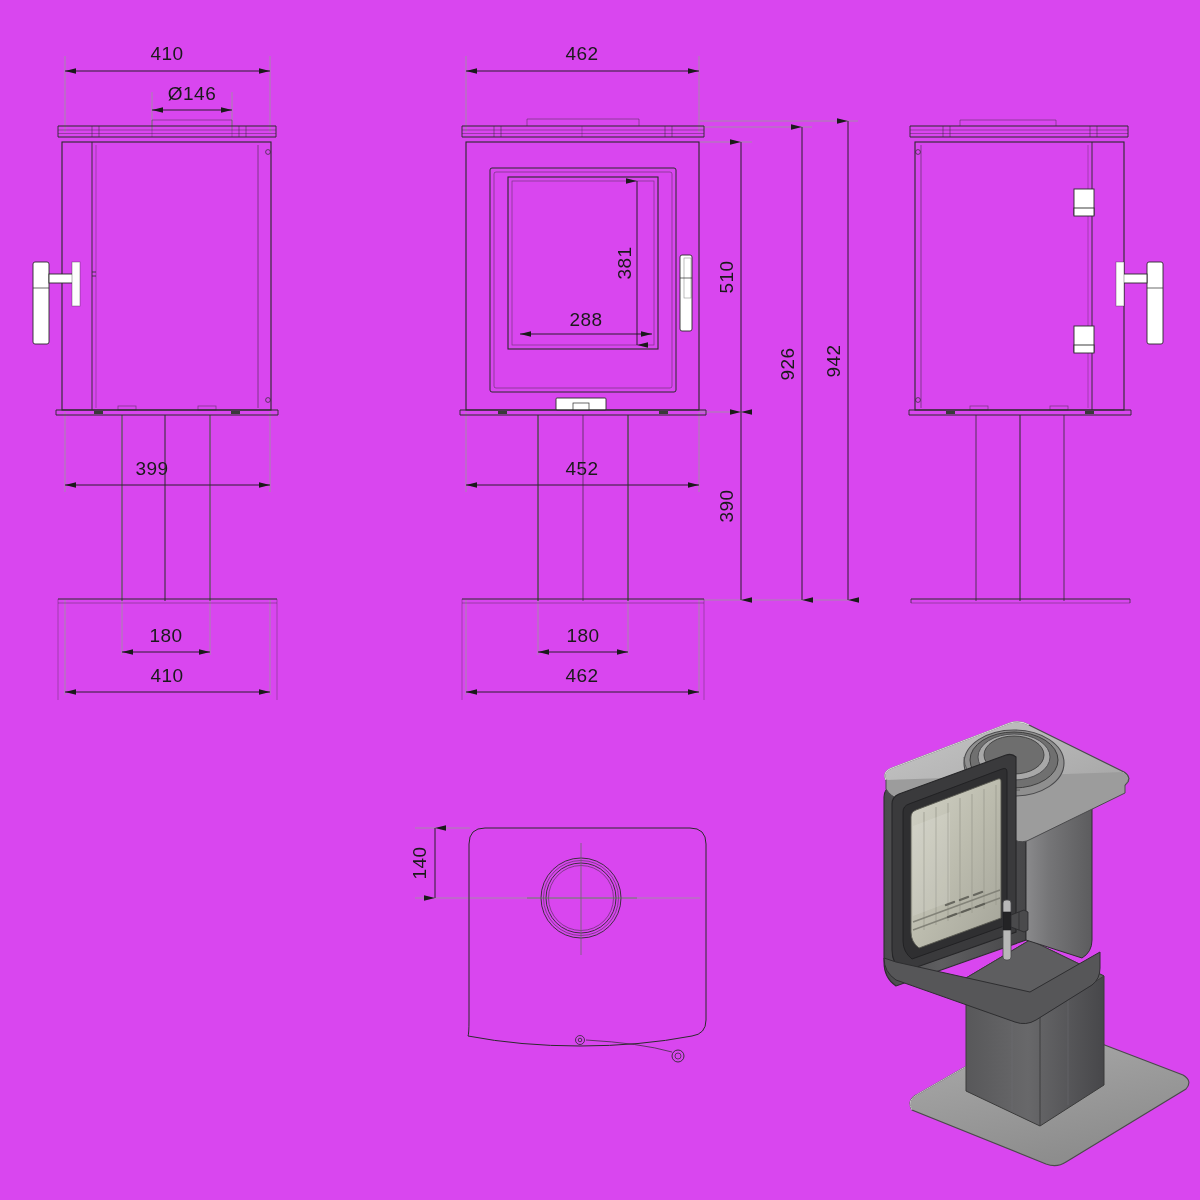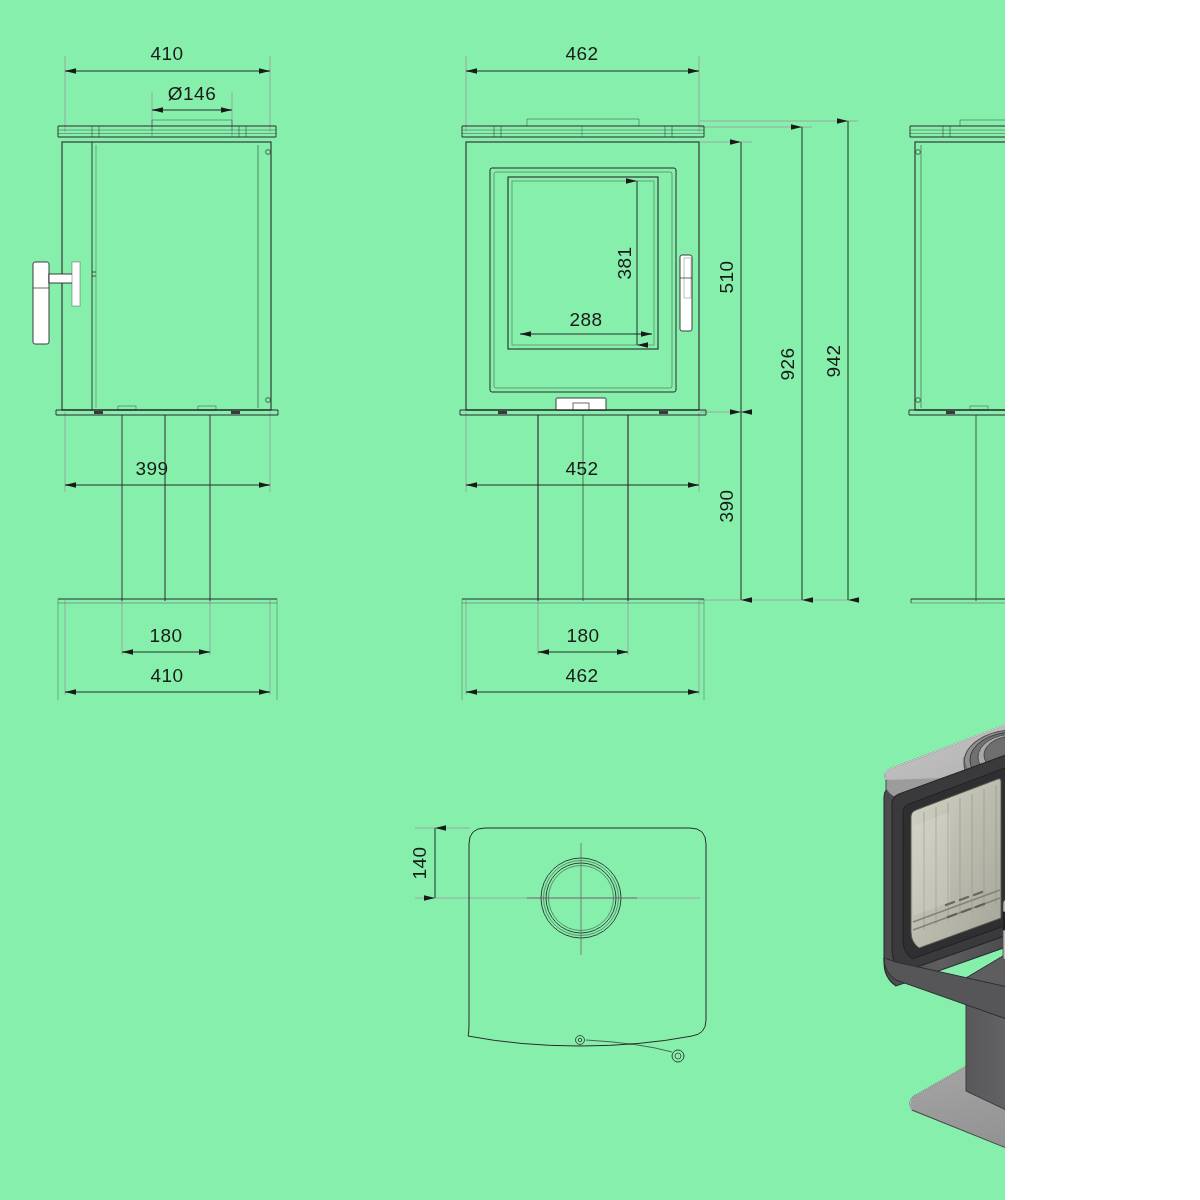--- a/index.html
+++ b/index.html
@@ -5,22 +5,22 @@
 <style>
   * { box-sizing: border-box; }
   html, body {
     margin: 0; padding: 0;
     width: 1200px; height: 1200px;
     background: #ffffff;
     font-family: "Liberation Sans", sans-serif;
   }
   #sheet {
     position: relative;
-    width: 1005px; height: 1200px;
-    background: #86efac;
+    width: 1200px; height: 1200px;
+    background: #d946ef;
     overflow: hidden;
   }
   svg.drawing {
     position: absolute; top: 0; left: 0;
     width: 1200px; height: 1200px;
   }
   .dimtext {
     font-family: "Liberation Sans", sans-serif;
     font-size: 19px;
     fill: #1a1a1a;

